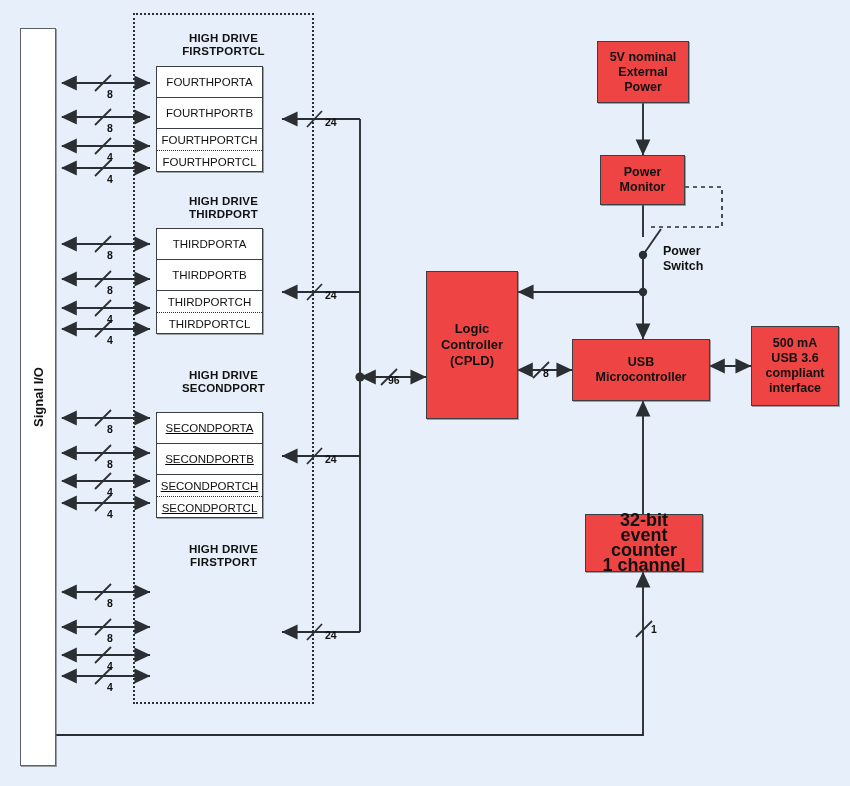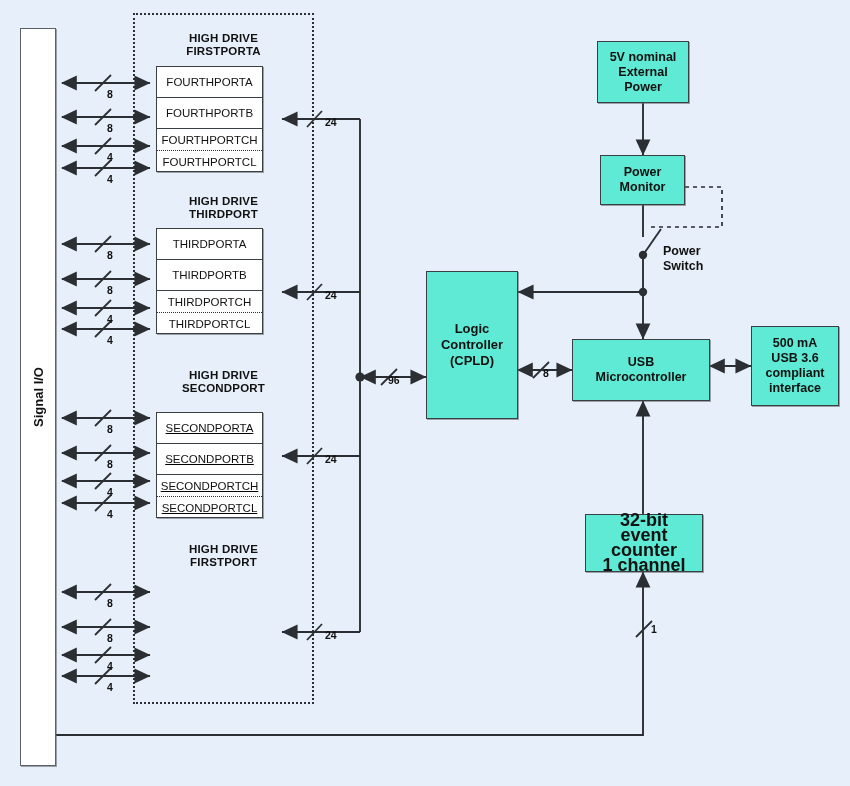--- a/index.html
+++ b/index.html
@@ -7,21 +7,21 @@
     width:850px;height:786px;
     background:#e7effa;
     font-family:"Liberation Sans", sans-serif;
     overflow:hidden;
   }
   #canvas{position:relative;width:850px;height:786px;}
   svg#wires{position:absolute;left:0;top:0;width:850px;height:786px;pointer-events:none;}
 
   .box{
     position:absolute;
-    background:#5eead4;
+    background:#ef4444;
     border:1.6px solid #3a3f44;
     box-sizing:border-box;
     display:flex;align-items:center;justify-content:center;
     text-align:center;
     color:#111;
     font-weight:bold;
     box-shadow:1px 1px 0 rgba(90,95,100,.55);
   }
 
   
@@ -215,21 +215,21 @@
   <div class="buslabel" style="left:651px;top:623px;">1</div>
 
   <div class="box" id="signal-io">
     <span class="vlabel">Signal I/O</span>
   </div>
 
   <div id="highdrive-group"></div>
 
   <div class="port-title" style="top:32px;">
     <div>HIGH DRIVE</div>
-    <div>FIRSTPORTA</div>
+    <div>FIRSTPORTCL</div>
   </div>
   <div class="port-stack" style="top:66px;height:106px;">
     <div class="seg">FOURTHPORTA</div>
     <div class="seg">FOURTHPORTB</div>
     <div class="seg ch">FOURTHPORTCH</div>
     <div class="seg cl">FOURTHPORTCL</div>
   </div>
 
   <div class="port-title" style="top:195px;">
     <div>HIGH DRIVE</div>

